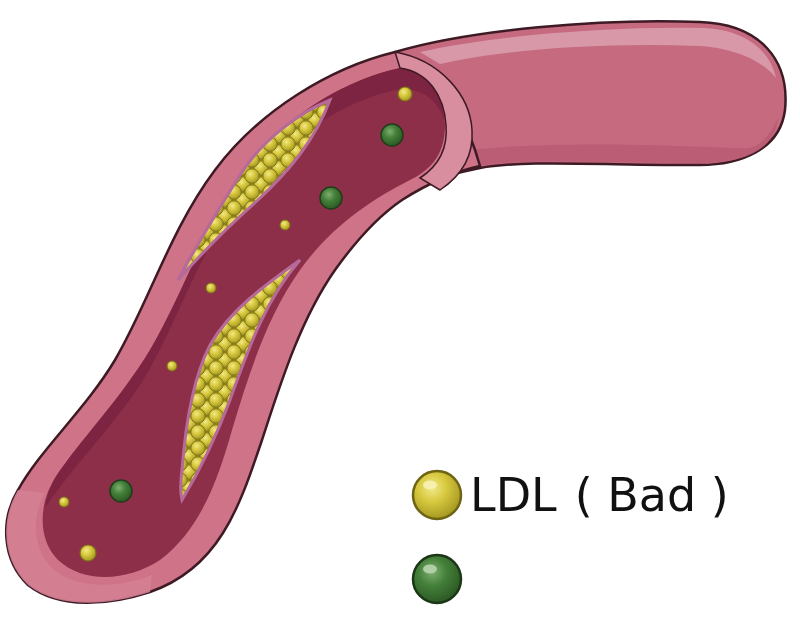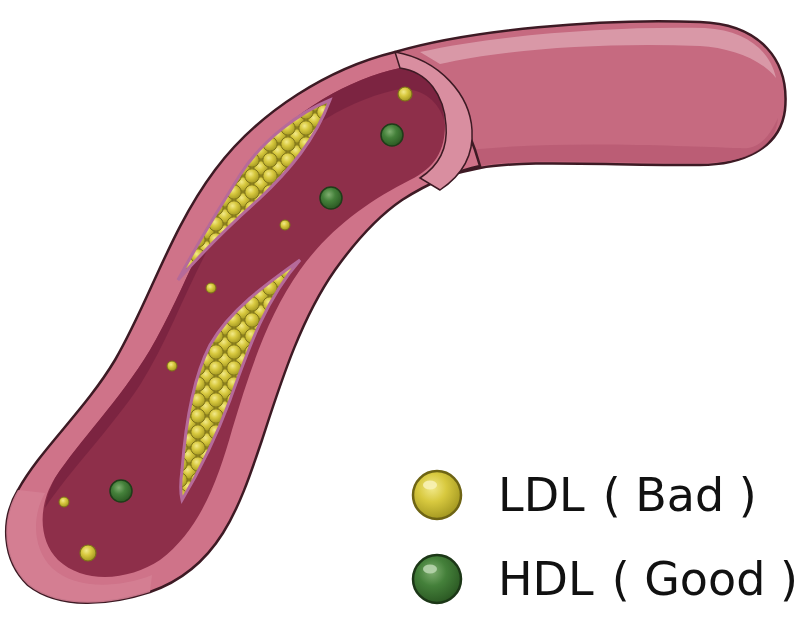--- a/index.html
+++ b/index.html
@@ -3,21 +3,21 @@
   <meta charset="utf-8">
   <style>
     html, body { margin: 0; padding: 0; background: #ffffff; }
     body { width: 800px; height: 621px; position: relative; overflow: hidden; font-family: "DejaVu Sans", "Liberation Sans", sans-serif; }
     #art { position: absolute; left: 0; top: 0; width: 800px; height: 621px; }
     .legend { position: absolute; left: 410px; top: 468px; }
     .legend-item { position: absolute; left: 0; display: flex; align-items: center; white-space: nowrap; }
     .legend-item.ldl { top: 0; }
     .legend-item.hdl { top: 84px; }
     .legend-dot { width: 54px; height: 54px; display: inline-block; }
-    .legend-label { font-size: 46px; color: #111111; margin-left: 34px; letter-spacing: 0px; line-height: 1; }
+    .legend-label { font-size: 46px; color: #111111; margin-left: 6px; letter-spacing: 0px; line-height: 1; }
     .legend-label .gap { display: inline-block; width: 18px; }
   </style>
 </head>
 <body>
 
 <svg id="art" viewBox="0 0 800 621" xmlns="http://www.w3.org/2000/svg">
   <defs>
     <radialGradient id="gLdl" cx="40%" cy="35%" r="65%">
       <stop offset="0%" stop-color="#f2e98a"></stop>
       <stop offset="45%" stop-color="#d8c93f"></stop>
@@ -130,17 +130,14 @@
     </svg>
     <span class="legend-label">
       <span>LDL</span><span class="gap"></span><span>(</span> <span>Bad</span> <span>)</span>
     </span>
   </div>
   <div class="legend-item hdl">
     <svg class="legend-dot" viewBox="0 0 54 54">
       <circle cx="27" cy="27" r="24" fill="url(#gHdl)" stroke="#1c3717" stroke-width="2.5"></circle>
       <ellipse cx="20" cy="17" rx="7" ry="4.5" fill="#b7d4ad" opacity="0.9"></ellipse>
     </svg>
-    <span class="legend-label">
-      <span>HDL</span><span class="gap"></span><span>(</span> <span>Good</span> <span>)</span>
-    </span>
   </div>
 </div>
 
 </body></html>

